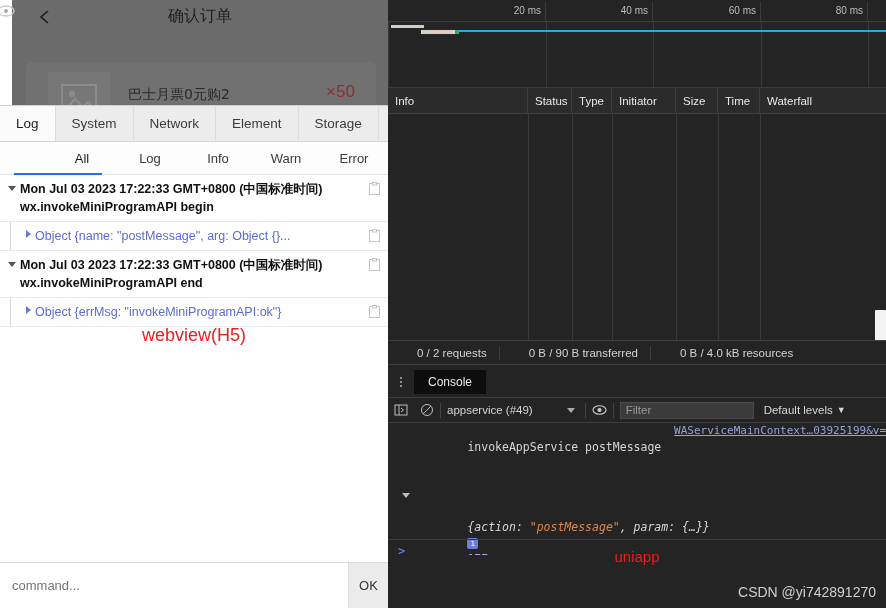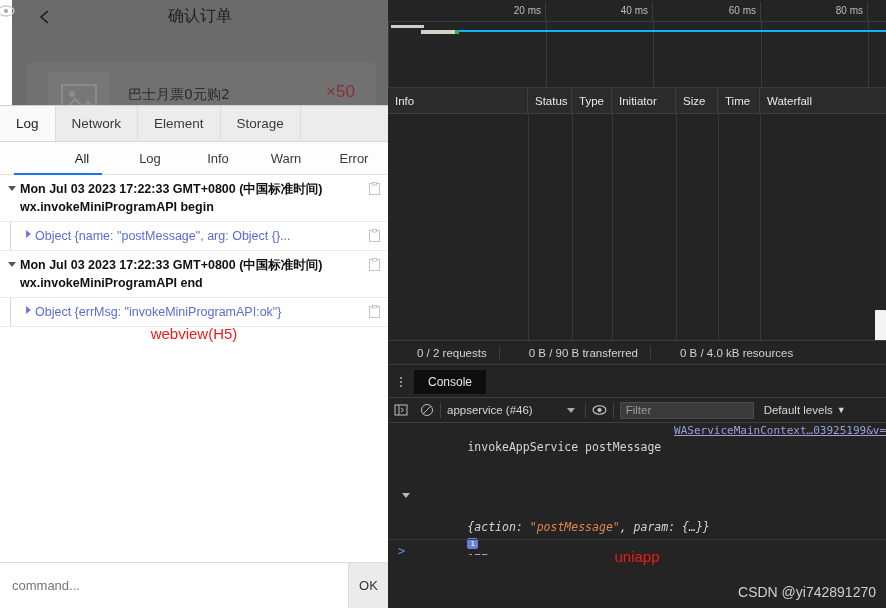--- a/index.html
+++ b/index.html
@@ -143,21 +143,21 @@
   .tri.right { border-top: 4px solid transparent; border-bottom: 4px solid transparent; border-left: 5px solid #6a7ad8; }
   .copy-ic {
     position: absolute; right: 8px; top: 7px;
     width: 11px; height: 13px;
   }
 
   .vc-watermark {
     position: absolute; left: 0; width: 100%;
     top: 150px;
     text-align: center;
-    color: #ee1c1c; font-size: 15px;
+    color: #ee1c1c; font-size: 18px;
   }
 
   .vc-cmd {
     flex: 0 0 auto; height: 46px;
     display: flex; align-items: stretch;
     border-top: 1px solid #dcdcdc;
     background: #f0abfc;
   }
   .vc-cmd-input {
     flex: 1 1 auto;
@@ -391,20 +391,21 @@
         </div>
         <div class="mp-goods-name">巴士月票0元购2</div>
         <div class="mp-qty">×50</div>
       </div>
     </div>
 
     <div id="vconsole">
 
       <div class="vc-tabs">
         <div class="vc-tab active">Log</div>
+        <div class="vc-tab">System</div>
         <div class="vc-tab">Network</div>
         <div class="vc-tab">Element</div>
         <div class="vc-tab">Storage</div>
       </div>
 
       <div class="vc-filters">
         <div class="vc-filter active">All</div>
         <div class="vc-filter">Log</div>
         <div class="vc-filter">Info</div>
         <div class="vc-filter">Warn</div>
@@ -536,21 +537,21 @@
           <polyline points="7,5 9.5,7 7,9" fill="none" stroke="#bdbdbd"></polyline>
         </svg>
       </div>
       <div class="cb-item">
         <svg width="14" height="14" viewBox="0 0 14 14">
           <circle cx="7" cy="7" r="5.5" fill="none" stroke="#bdbdbd"></circle>
           <line x1="3.2" y1="10.8" x2="10.8" y2="3.2" stroke="#bdbdbd"></line>
         </svg>
       </div>
       <div class="cb-sep"></div>
-      <div class="cb-ctx">appservice (#46)</div>
+      <div class="cb-ctx">appservice (#49)</div>
       <div class="cb-caret"></div>
       <div class="cb-sep"></div>
       <div class="cb-item">
         <svg width="15" height="12" viewBox="0 0 15 12">
           <ellipse cx="7.5" cy="6" rx="6.5" ry="4.2" fill="none" stroke="#c9c9c9" stroke-width="1.1"></ellipse>
           <circle cx="7.5" cy="6" r="2.1" fill="#c9c9c9"></circle>
         </svg>
       </div>
       <div class="cb-sep"></div>
       <div class="cb-filter">Filter</div>

